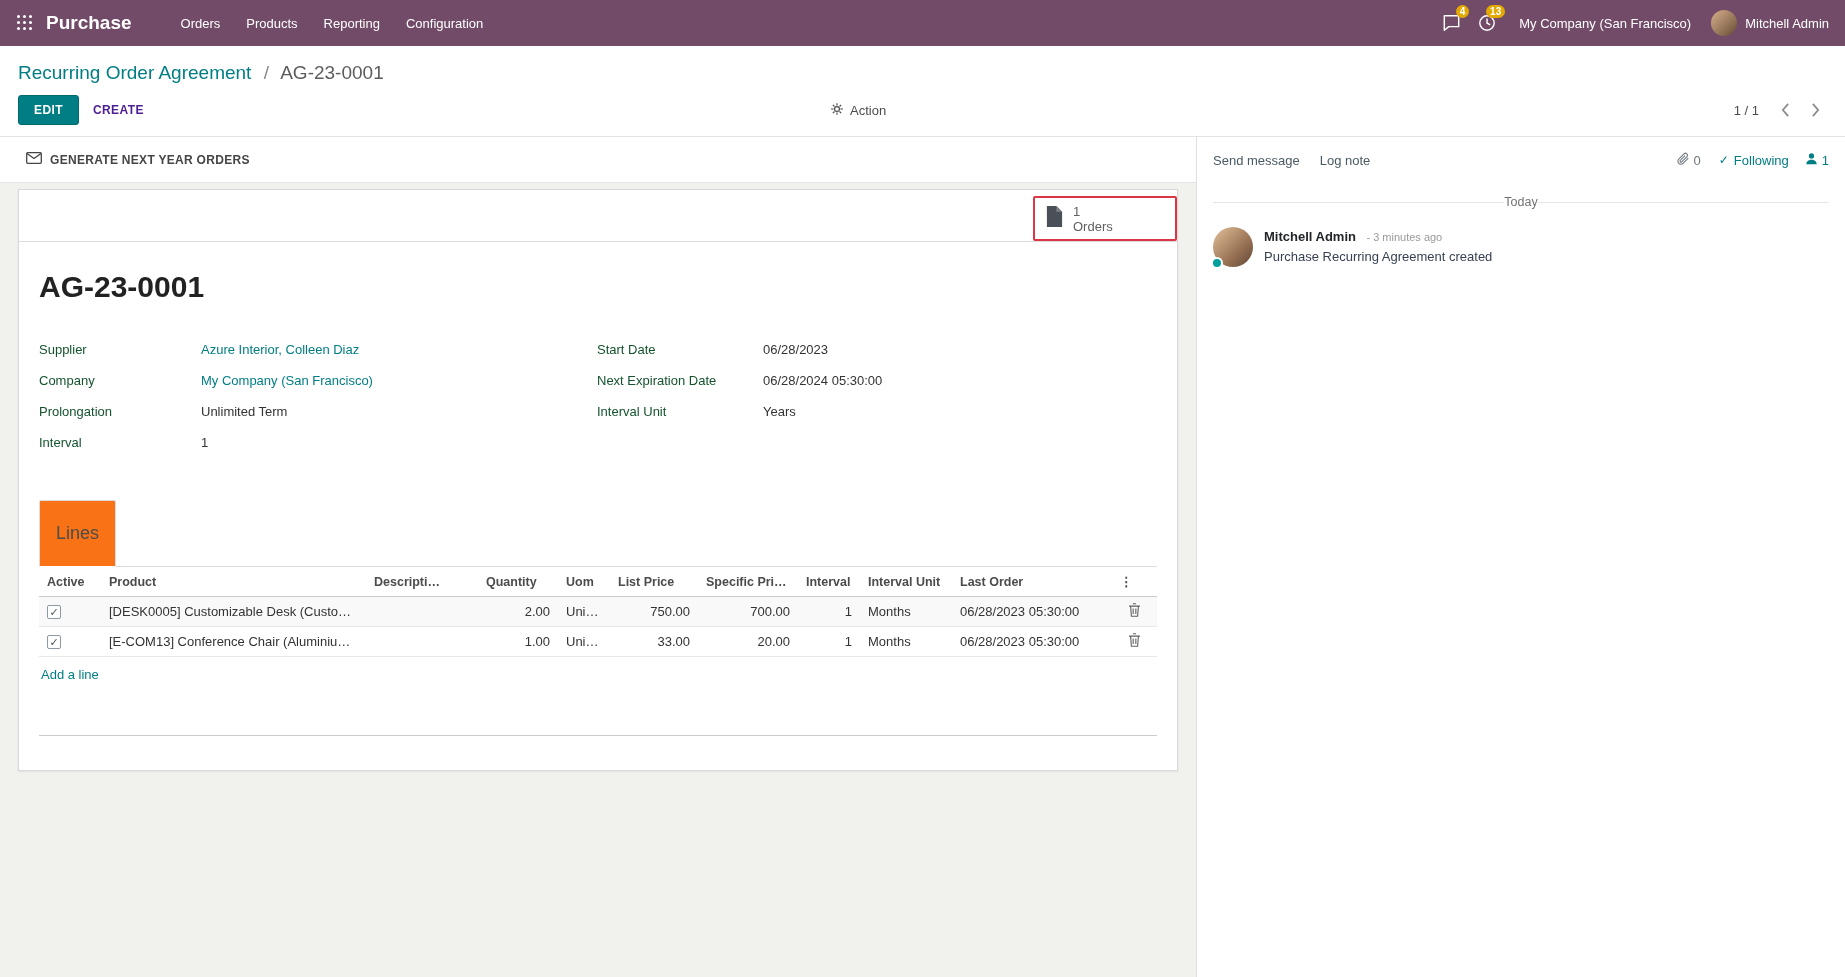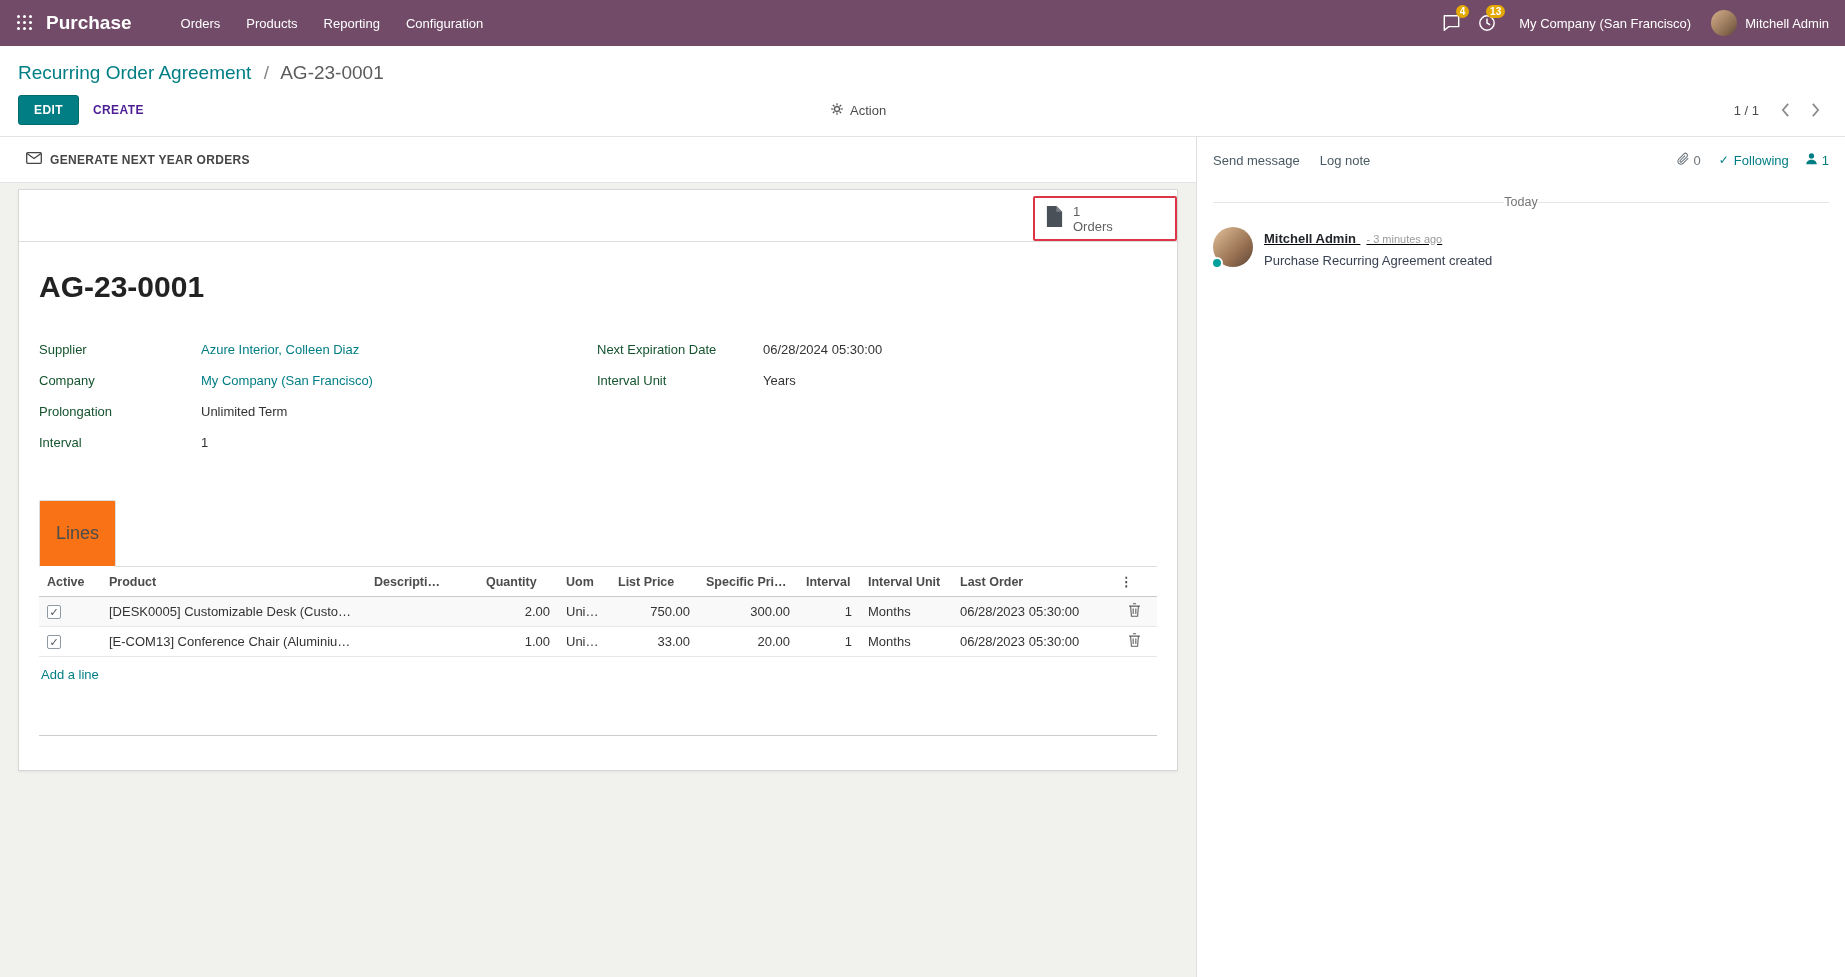--- a/index.html
+++ b/index.html
@@ -80,21 +80,21 @@
   .chatter-spacer { flex:1; }
   .attach { display:flex; align-items:center; gap:4px; color:#6c757d; cursor:pointer; }
   .following { display:flex; align-items:center; gap:5px; color:#017E84; margin-left:18px; cursor:pointer; }
   .f-check { font-size:12px; }
   .followers { display:flex; align-items:center; gap:4px; color:#017E84; margin-left:16px; cursor:pointer; }
   .today-divider { display:flex; align-items:center; color:#737373; font-size:12.5px; margin:16px 16px 8px; }
   .today-line { flex:1; height:1px; background:#e5e5e5; }
   .message { display:flex; gap:11px; padding:10px 16px; }
   .msg-avatar { width:40px; height:40px; border-radius:50%; background:linear-gradient(135deg,#e3c29b 0%,#9a7354 60%,#5d4636 100%); position:relative; flex:0 0 40px; }
   .status-dot { position:absolute; left:-2px; bottom:-2px; width:12px; height:12px; border-radius:50%; background:#00a09d; border:2px solid #fff; }
-  .msg-head { line-height:22px;text-decoration:underline; }
+  .msg-head { line-height:17px; }
   .msg-author { font-size:13px; font-weight:700; color:#212529; }
   .msg-time { font-size:11px; color:#9a9a9a; margin-left:6px; }
   .msg-body { font-size:13px; color:#374151; margin-top:3px; }
 </style>
 </head>
 <body>
 
 <div class="page">
 
   <nav class="navbar">
@@ -218,20 +218,24 @@
                 <div class="f-row">
                   <span class="f-label">Prolongation</span>
                   <span class="f-value">Unlimited Term</span>
                 </div>
                 <div class="f-row">
                   <span class="f-label">Interval</span>
                   <span class="f-value">1</span>
                 </div>
               </div>
               <div class="fgroup-right">
+                <div class="f-row">
+                  <span class="f-label">Start Date</span>
+                  <span class="f-value">06/28/2023</span>
+                </div>
                 <div class="f-row">
                   <span class="f-label">Next Expiration Date</span>
                   <span class="f-value">06/28/2024 05:30:00</span>
                 </div>
                 <div class="f-row">
                   <span class="f-label">Interval Unit</span>
                   <span class="f-value">Years</span>
                 </div>
               </div>
             </div>
@@ -271,21 +275,21 @@
                   </tr>
                 </thead>
                 <tbody>
                   <tr>
                     <td><span class="checkbox"><span>✓</span></span></td>
                     <td>[DESK0005] Customizable Desk (Custo…</td>
                     <td></td>
                     <td class="num">2.00</td>
                     <td>Uni…</td>
                     <td class="num">750.00</td>
-                    <td class="num">300.00</td>
+                    <td class="num">700.00</td>
                     <td class="num">1</td>
                     <td>Months</td>
                     <td>06/28/2023 05:30:00</td>
                     <td class="trash-cell">
                       <svg width="13" height="14" viewBox="0 0 16 18">
                           <path d="M1 4h14M6 1h4M3 4l1 13h8l1-13M6.3 7v7M9.7 7v7" stroke="#5f5f5f" fill="none" stroke-width="1.4"></path>
                         </svg>
                     </td>
                   </tr>
                   <tr>

